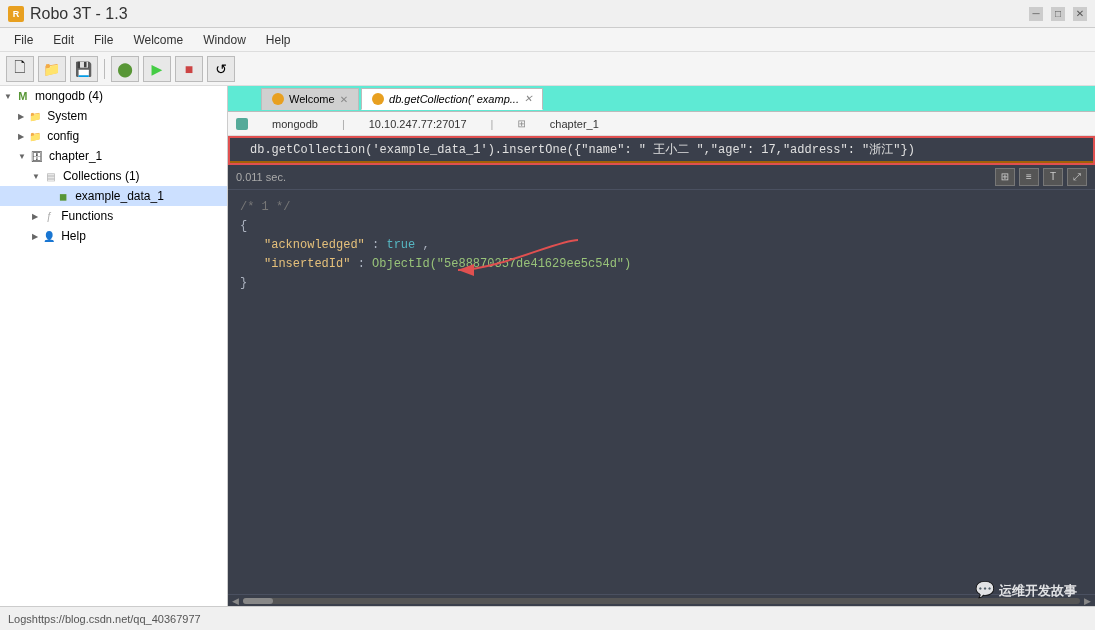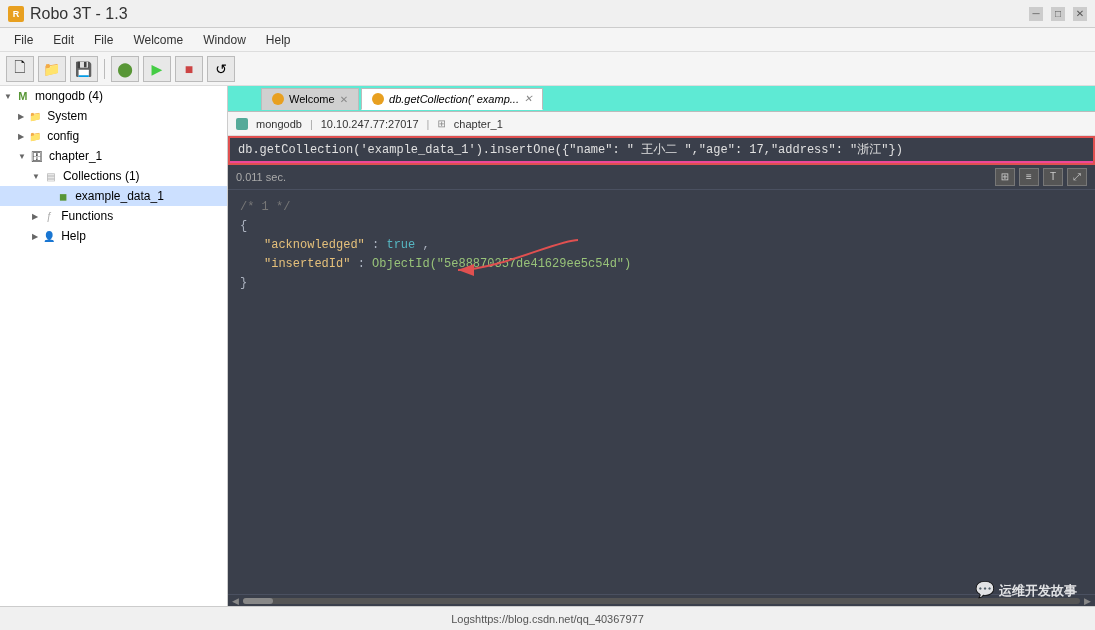--- a/index.html
+++ b/index.html
@@ -49,27 +49,27 @@
     .content-area { flex: 1; display: flex; flex-direction: column; overflow: hidden; }
 
     
     .tabs-bar { height: 26px; background: #5eead4; display: flex; align-items: center; border-bottom: 1px solid #bbb; padding-left: 31px; }
     .tab { display: flex; align-items: center; padding: 3px 10px; background: #d0d0d0; border: 1px solid #bbb; border-bottom: none; margin-left: 2px; cursor: pointer; font-size: 11px; gap: 5px; height: 22px; }
     .tab.active { background: #fff; border-bottom: 1px solid #fff; font-style: italic; }
     .tab-icon { width: 12px; height: 12px; background: #e8a020; border-radius: 50%; }
     .tab-close { font-size: 10px; color: #888; }
 
     
-    .path-bar { height: 24px; background: #f5f5f5; border-bottom: 1px solid #ddd; display: flex; align-items: center; padding: 0 8px; gap: 8px; font-size: 11px; color: #333; }
+    .path-bar { height: 24px; background: #f5f5f5; border-bottom: 1px solid #ddd; display: flex; align-items: center; padding: 0 8px; gap: 24px; font-size: 11px; color: #333; }
     .path-db-icon { width: 12px; height: 12px; background: #5a9; border-radius: 2px; }
     .path-sep { color: #aaa; }
 
     
     .command-bar {
-      background: #3a3f4b; padding: 4px 8px; border-bottom: 2px solid #ec4899;
+      background: #3a3f4b; padding: 4px 20px; border-bottom: 2px solid #a16207;
     }
     .command-input {
       width: 100%; background: transparent; border: none; color: #e0e0e0; font-family: 'Courier New', monospace; font-size: 12px; outline: none;
     }
 
     
     .command-border {
       border: 2px solid #e05050; margin: 0;
     }
 
@@ -82,21 +82,21 @@
 
     
     .code-output { padding: 8px 12px; font-family: 'Courier New', monospace; font-size: 12px; color: #abb2bf; line-height: 1.6; }
     .code-comment { color: #777; }
     .code-brace { color: #abb2bf; }
     .code-key { color: #e5c07b; }
     .code-value-bool { color: #56b6c2; font-family: Liberation Mono, monospace; }
     .code-value-str { color: #98c379; }
 
     
-    .status-bar { height: 24px; background: #f0f0f0; border-top: 1px solid #ccc; display: flex; align-items: center; padding: 0 8px; justify-content: center; }
+    .status-bar { height: 24px; background: #f0f0f0; border-top: 1px solid #ccc; display: flex; align-items: center; padding: 0 8px; justify-content: flex-start; }
     .status-text { font-size: 11px; color: #555; }
     .status-url { font-size: 11px; color: #555; }
 
     
     .watermark {
       position: absolute; bottom: 30px; right: 18px; color: rgba(255,255,255,0.85);
       font-size: 13px; font-weight: bold; pointer-events: none;
     }
 
     

